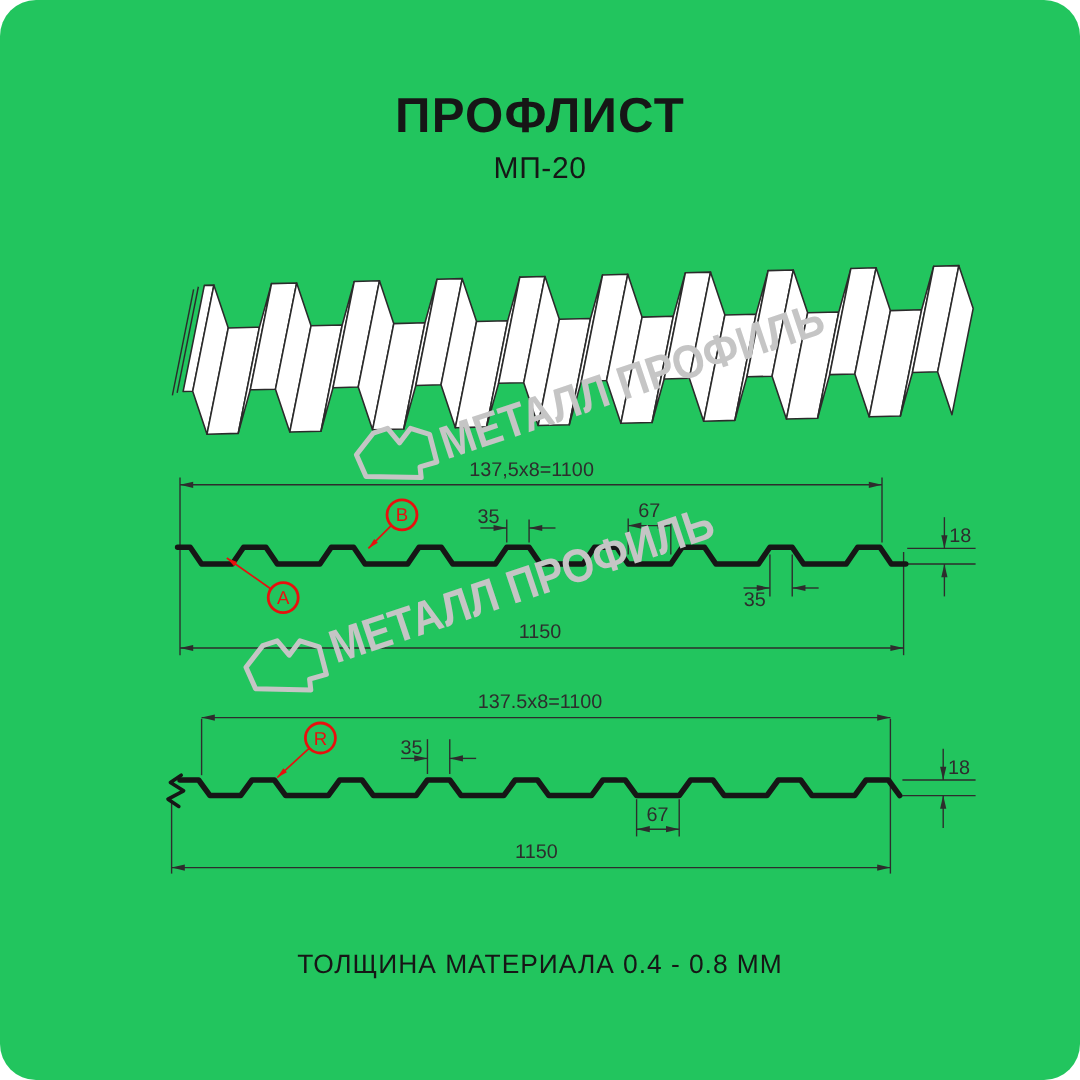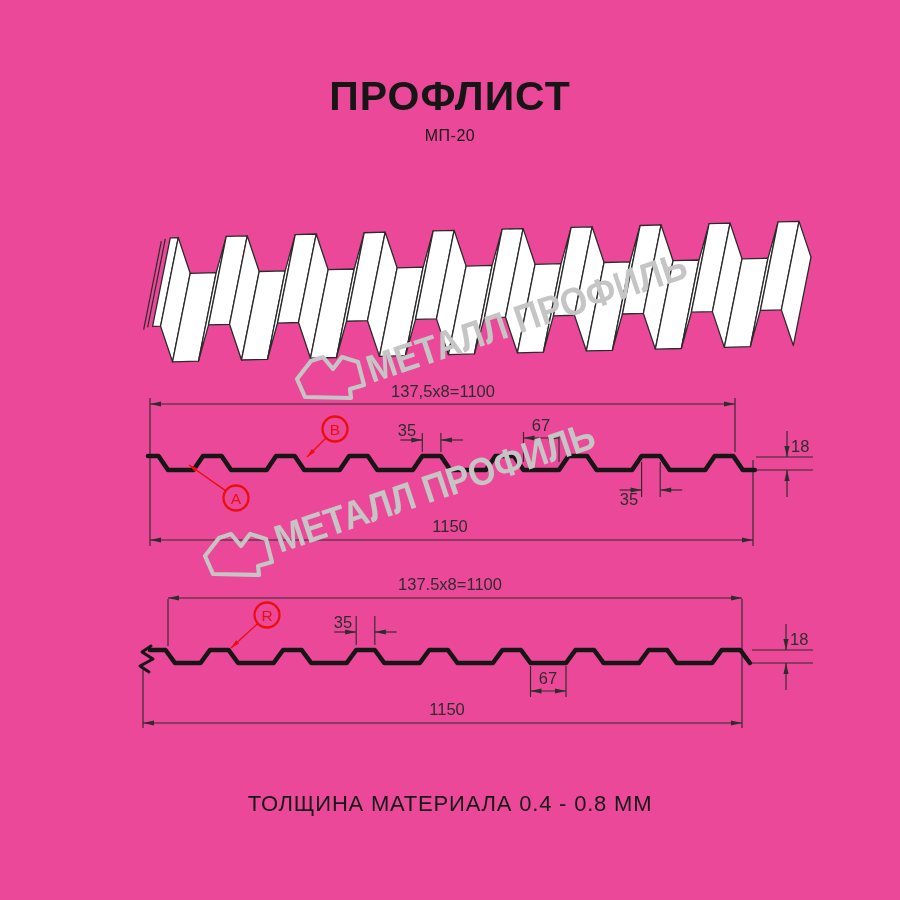--- a/index.html
+++ b/index.html
@@ -1,21 +1,21 @@
 <!DOCTYPE html>
 <html><head>
 <meta charset="utf-8">
 <style>
   html,body{margin:0;padding:0;background:#fff;}
-  .page{position:relative;width:900px;height:900px;background:#ec4899;overflow:hidden;
-        font-family:"Liberation Sans",sans-serif;color:#161616;}
+  .page{position:relative;width:900px;height:900px;background:#22c55e;overflow:hidden;
+        font-family:"Liberation Sans",sans-serif;color:#161616;border-radius:30px;}
   .title{position:absolute;top:76px;left:0;width:100%;text-align:center;
          font-size:41px;font-weight:700;letter-spacing:1px;line-height:1;}
   .subtitle{position:absolute;top:128px;left:0;width:100%;text-align:center;
-         font-size:16px;font-weight:400;letter-spacing:.5px;line-height:1;}
+         font-size:25px;font-weight:400;letter-spacing:.5px;line-height:1;}
   .footer-note{position:absolute;top:793px;left:0;width:100%;text-align:center;
          font-size:22px;font-weight:400;letter-spacing:.8px;line-height:1;}
   svg{position:absolute;left:0;top:0;}
   svg text{font-family:"Liberation Sans",sans-serif;}
 </style>
 </head>
 <body>
 
 <div class="page">
   <div class="title">ПРОФЛИСТ</div>

